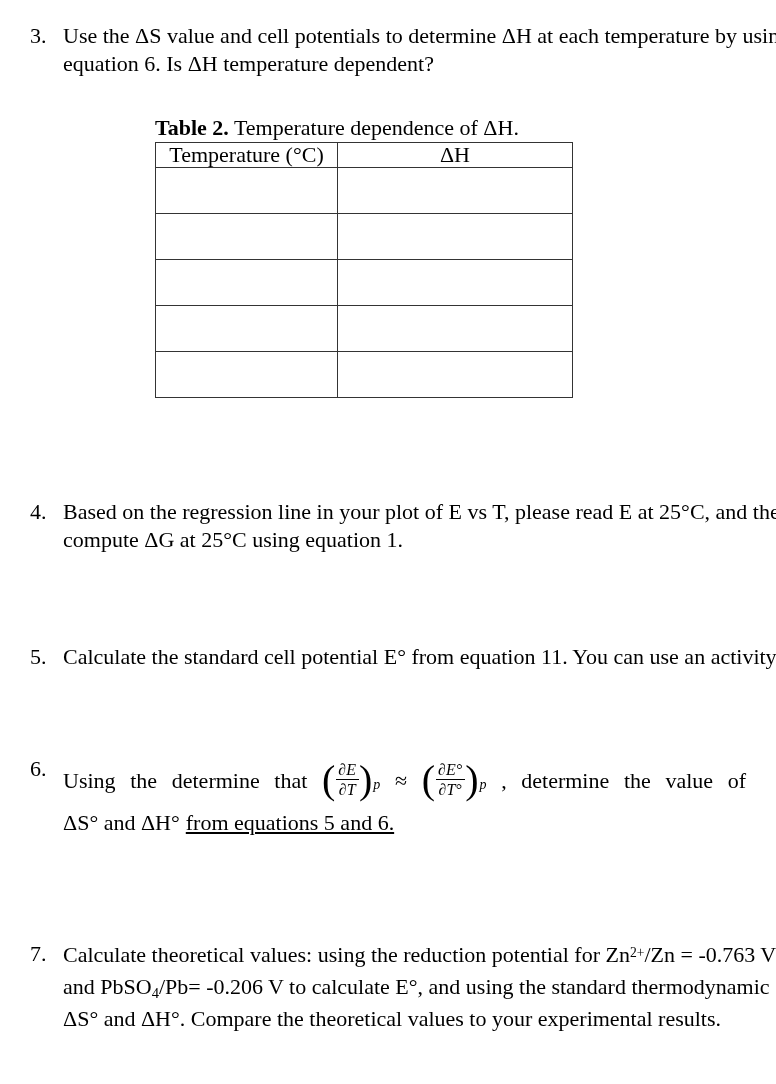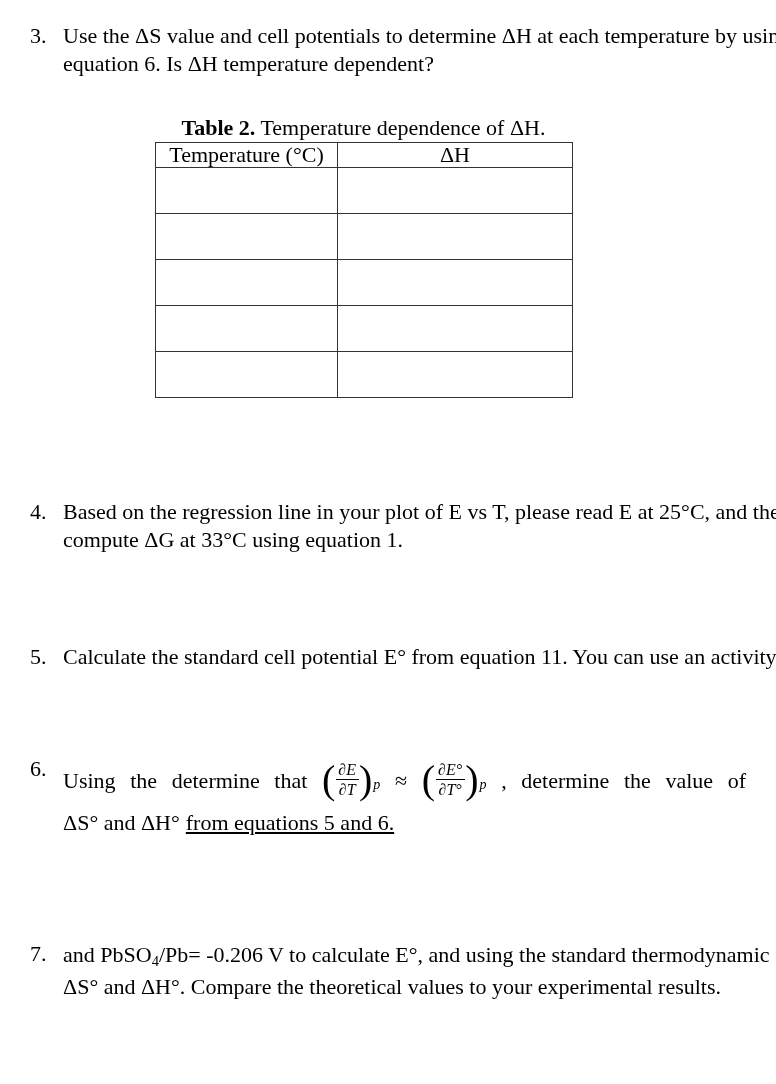--- a/index.html
+++ b/index.html
@@ -27,21 +27,21 @@
   .ssup { font-size: 0.62em; position: relative; top: -0.38em; }
   .ssub { font-size: 0.66em; position: relative; top: 0.28em; }
   .ssub .inner-sup { font-size: 0.85em; position: relative; top: -0.55em; }
   .ssub .inner-sub { font-size: 0.85em; position: relative; top: 0.28em; }
   .mathvar { font-style: italic; }
 
   
   .table-block { margin-top: 36px; }
   .tcaption {
     width: 417px; margin-left: 125px;
-    text-align: center; line-height: 28px; white-space: nowrap;
+    text-align: left; line-height: 28px; white-space: nowrap;
   }
   .tcaption .cap-bold { font-weight: 700; }
   table.dtable {
     border-collapse: collapse;
     width: 417px; margin-left: 125px;
     table-layout: fixed;
     padding-left: 24px;
   }
   table.dtable col.c1 { width: 182px; }
   table.dtable col.c2 { width: 235px; }
@@ -125,21 +125,21 @@
             <td></td>
           </tr>
         </tbody>
     </table>
   </div>
 
   <div class="q q4">
     <div class="qnum">4.</div>
     <div class="qbody">
       <div class="line">Based on the regression line in your plot of E vs T, please read E at 25°C, and then</div>
-      <div class="line">compute ΔG at 33°C using equation 1.</div>
+      <div class="line">compute ΔG at 25°C using equation 1.</div>
     </div>
   </div>
 
   <div class="q q5">
     <div class="qnum">5.</div>
     <div class="qbody">
       <div class="line">Calculate the standard cell potential E° from equation 11. You can use an activity</div>
     </div>
   </div>
 
@@ -170,18 +170,19 @@
         <span>,</span>
         <span>determine the value of</span>
       </div>
       <div class="line"><span class="italic">ΔS° and ΔH°</span><span class="gap6">from equations 5 and 6.</span></div>
     </div>
   </div>
 
   <div class="q q7">
     <div class="qnum">7.</div>
     <div class="qbody">
+      <div class="line line29 just"><span>Calculate theoretical values: using the reduction potential for Zn</span><span class="ssup">2+</span><span>/Zn = -0.763 V</span></div>
       <div class="line line29 just"><span>and PbSO</span><span class="ssub">4</span><span>/Pb= -0.206 V to calculate </span><span class="italic">E°</span><span>, and using the standard thermodynamic</span></div>
       <div class="line line29"><span class="italic">ΔS° and ΔH°</span><span>. Compare the theoretical values to your experimental results.</span></div>
     </div>
   </div>
 
 </div>
 
 </body></html>

